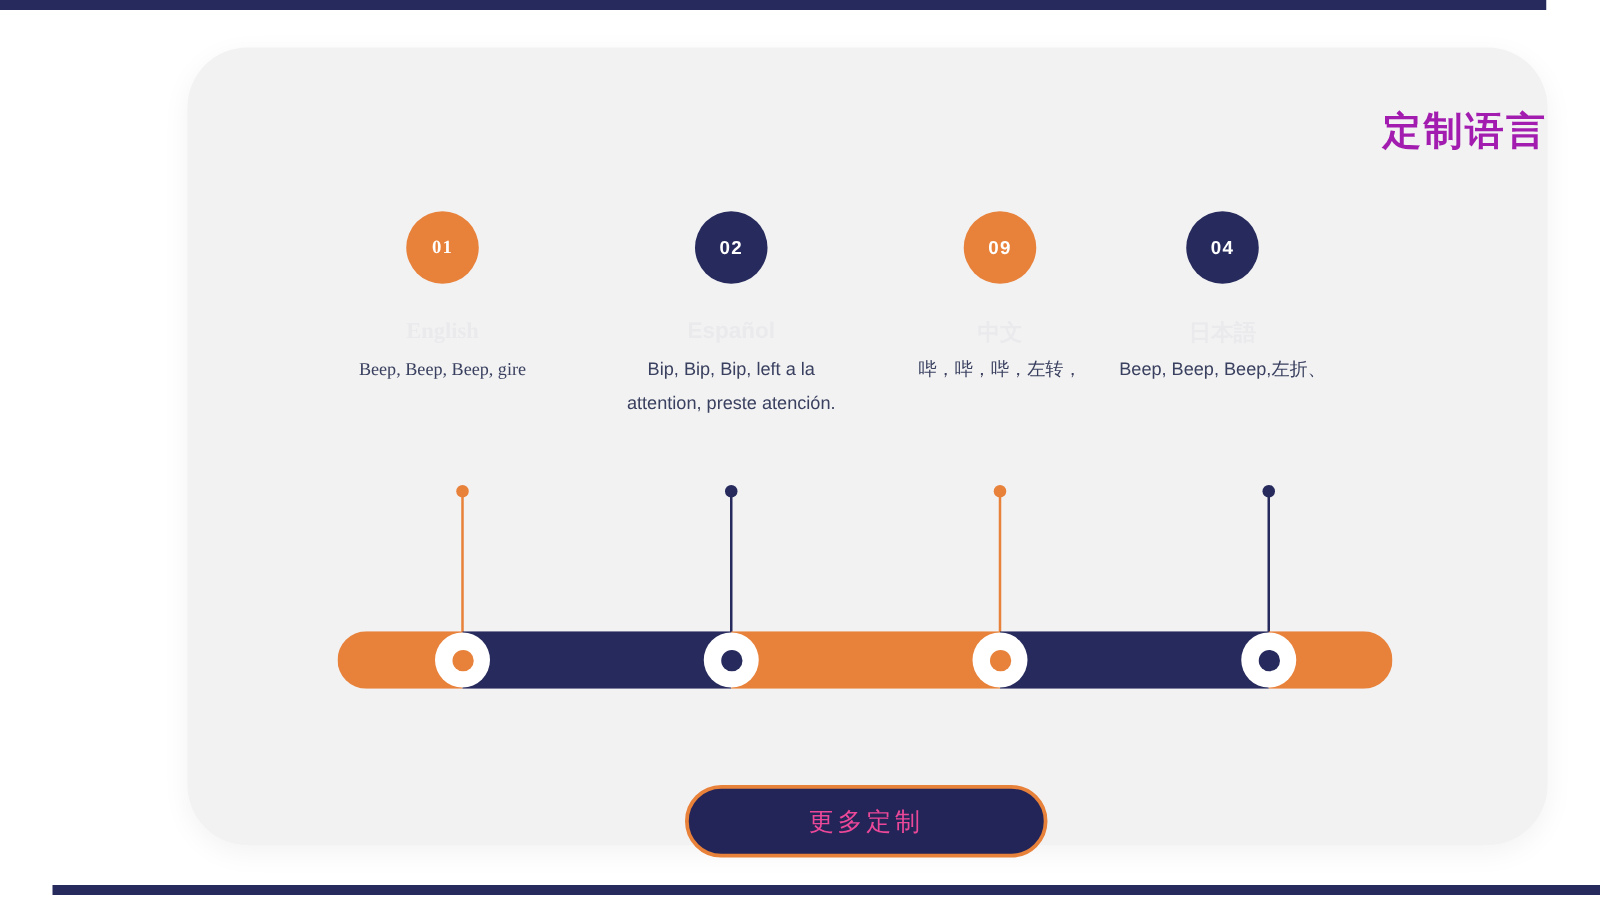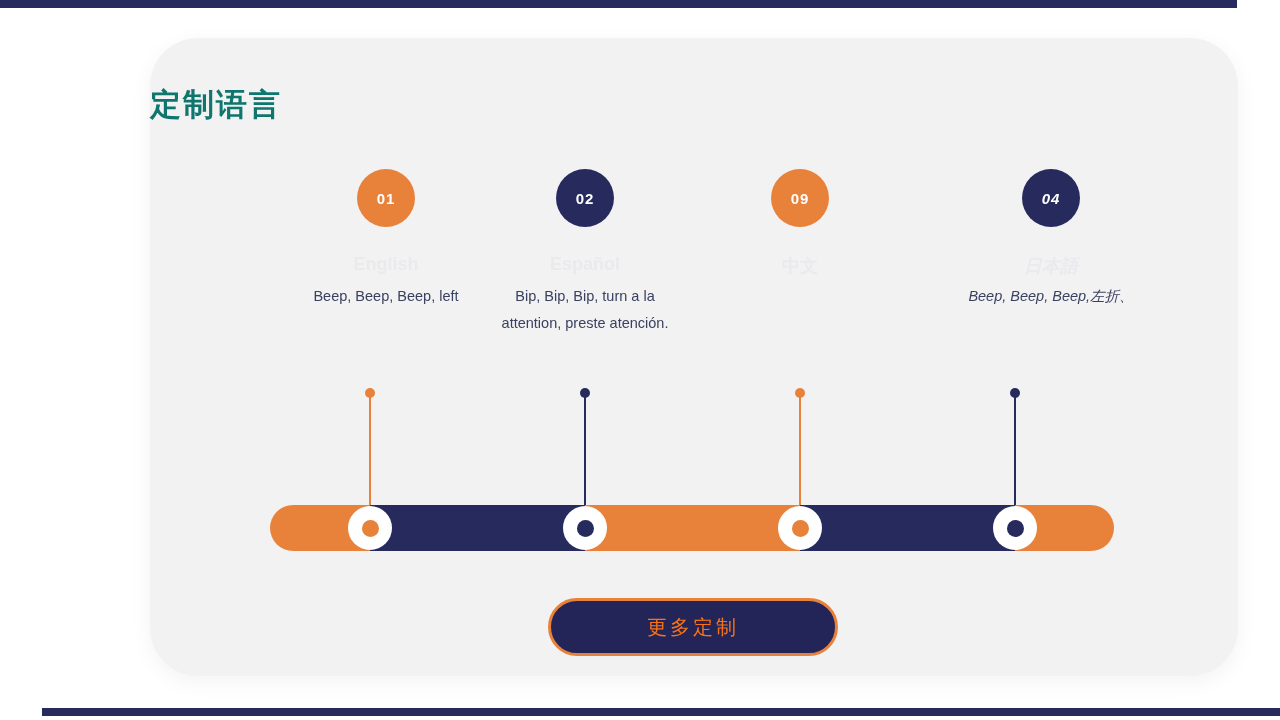--- a/index.html
+++ b/index.html
@@ -11,23 +11,23 @@
   .strip { position:absolute; height:8px; background:#262A5C; }
   .strip-top { top:0; left:0; width:1237px; }
   .strip-bottom { top:708px; left:42px; width:1238px; }
 
   .card {
     position:absolute; left:150px; top:38px; width:1088px; height:638px;
     background:#F2F2F3; border-radius:48px;
     box-shadow:0 6px 22px rgba(0,0,0,0.05);
   }
   .title {
-    text-align:left; padding-top:46px;
+    text-align:right; padding-top:46px;
     font-size:31px; font-weight:600; letter-spacing:2px;
-    color:#0f766e;
+    color:#a21caf;
   }
 
   .step { position:absolute; top:131px; width:216px; text-align:center; }
   .badge {
     width:58px; height:58px; border-radius:50%; margin:0 auto;
     display:flex; align-items:center; justify-content:center;
     color:#fff; font-size:15px; font-weight:bold; letter-spacing:1px;
   }
   .lang { margin-top:27px; height:22px; font-size:18px; font-weight:bold; color:#EAEAED; }
   .desc { margin-top:7px; font-size:14.5px; line-height:27px; color:#3A405F; }
@@ -41,60 +41,61 @@
   }
   .seg { height:100%; }
 
   .node {
     position:absolute; width:44px; height:44px; border-radius:50%;
     background:#ffffff; display:flex; align-items:center; justify-content:center;
   }
   .node-dot { width:17px; height:17px; border-radius:50%; }
 
   .cta {
-    position:absolute; left:398px; top:560px; width:290px; height:58px;
+    position:absolute; left:398px; top:590px; width:290px; height:58px;
     box-sizing:border-box; border-radius:29px;
     background:#232559; border:3px solid #E8813A;
-    color:#f97316; font-size:20px; letter-spacing:3px;
+    color:#ec4899; font-size:20px; letter-spacing:3px;
     display:flex; align-items:center; justify-content:center;
     cursor:pointer; font-family:inherit;
   }
 </style>
 </head>
 <body>
 
 <div class="strip strip-top"></div>
 <div class="strip strip-bottom"></div>
 
 <div class="card">
   <div class="title">定制语言</div>
 
   <div id="steps">
-      <div class="step" style="left: 128px;">
+      <div class="step" style="left: 96px; font-family: Liberation Serif, serif;">
         <div class="badge" style="background: rgb(232, 129, 58);">01</div>
         <div class="lang">English</div>
         <div class="desc">
-          <div>Beep, Beep, Beep, left</div>
+          <div>Beep, Beep, Beep, gire</div>
         </div>
       </div>
       <div class="step" style="left: 327px;">
         <div class="badge" style="background: rgb(38, 42, 92);">02</div>
         <div class="lang">Español</div>
         <div class="desc">
-          <div>Bip, Bip, Bip, turn a la</div>
+          <div>Bip, Bip, Bip, left a la</div>
           <div>attention, preste atención.</div>
         </div>
       </div>
       <div class="step" style="left: 542px;">
         <div class="badge" style="background: rgb(232, 129, 58);">09</div>
         <div class="lang">中文</div>
         <div class="desc">
+          <div>哔，哔，哔，左转，</div>
         </div>
       </div>
-      <div class="step" style="left: 793px; font-style: italic;">
+      <div class="step" style="left: 720px;">
         <div class="badge" style="background: rgb(38, 42, 92);">04</div>
         <div class="lang">日本語</div>
         <div class="desc">
           <div>Beep, Beep, Beep,左折、</div>
         </div>
       </div>
     </div>
   <div id="stems">
       <div class="stem-dot" style="left: 215px; top: 350px; background: rgb(232, 129, 58);"></div>
       <div class="stem-line" style="left: 219px; top: 358px; height: 132px; background: rgb(232, 129, 58);"></div>

